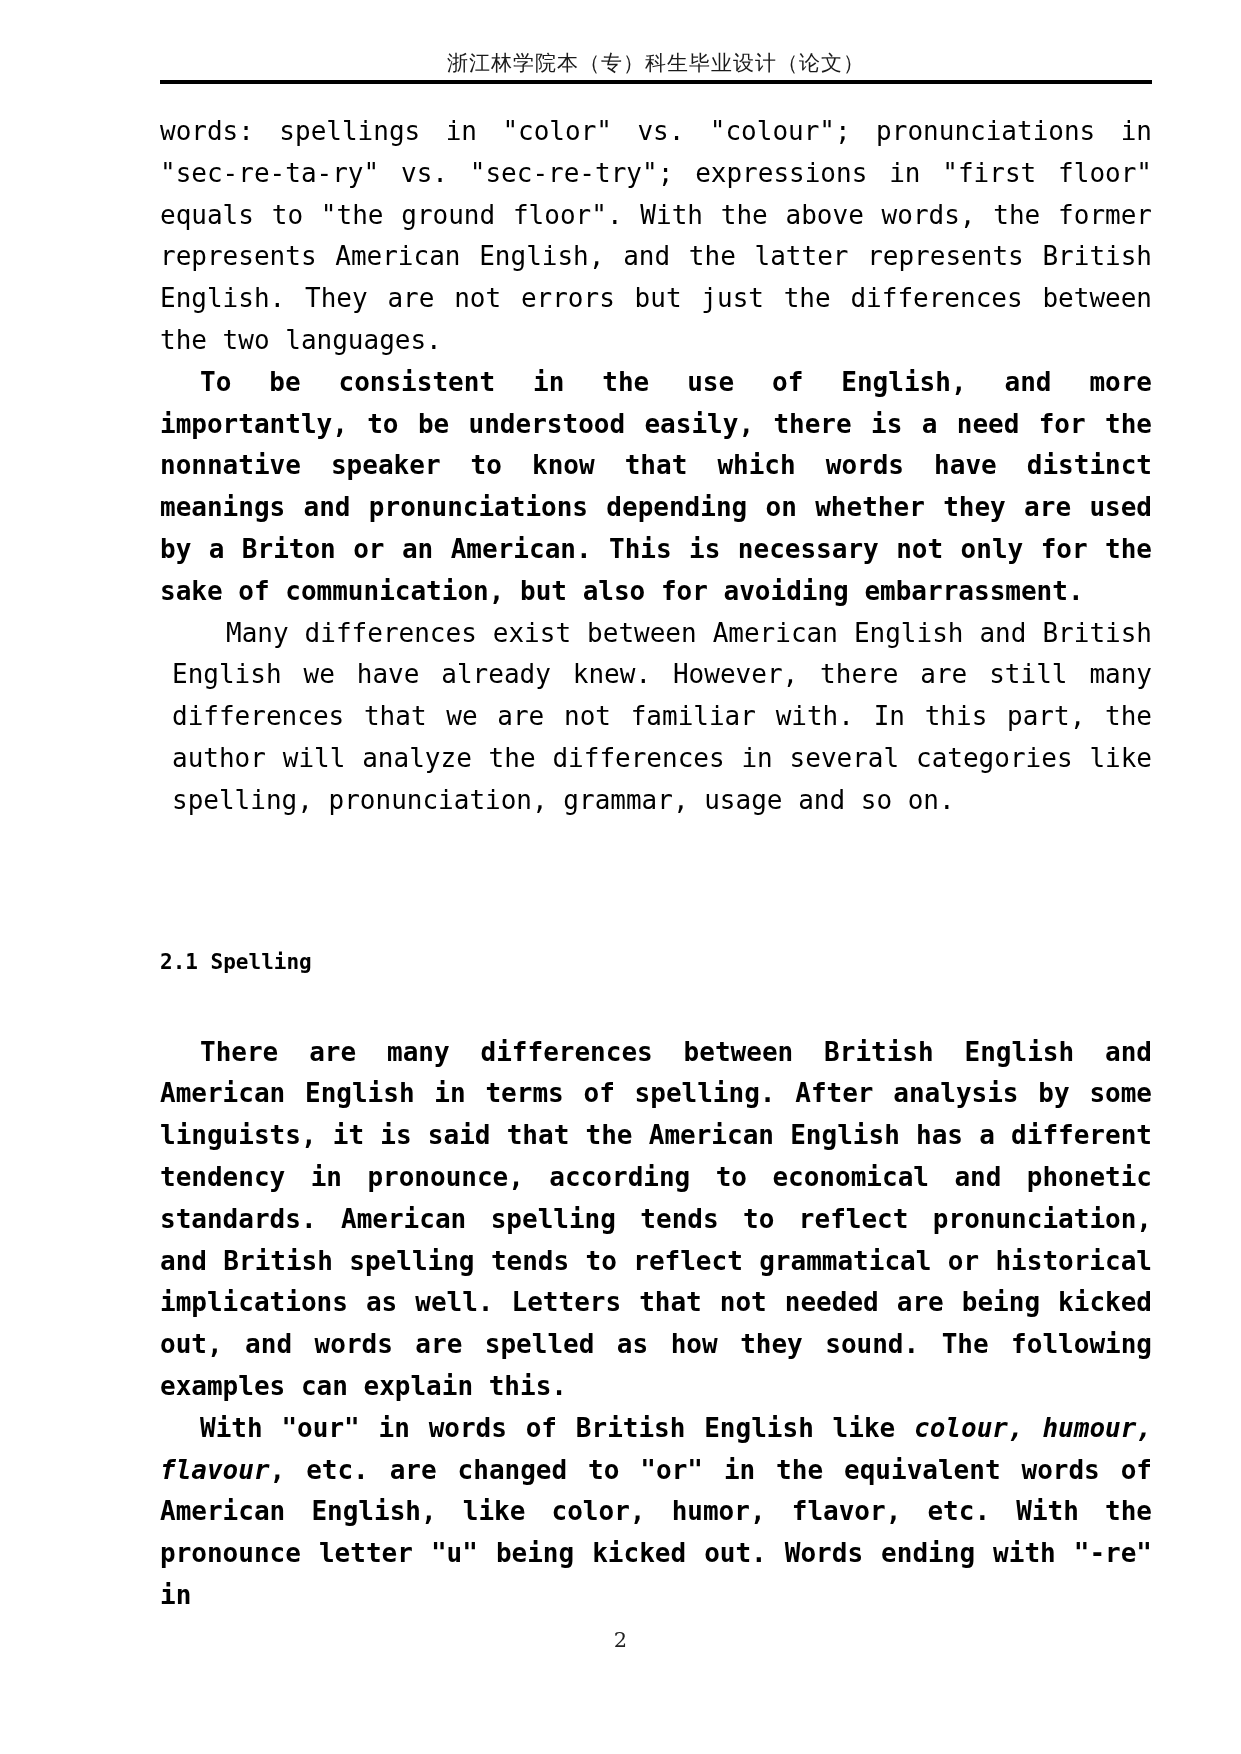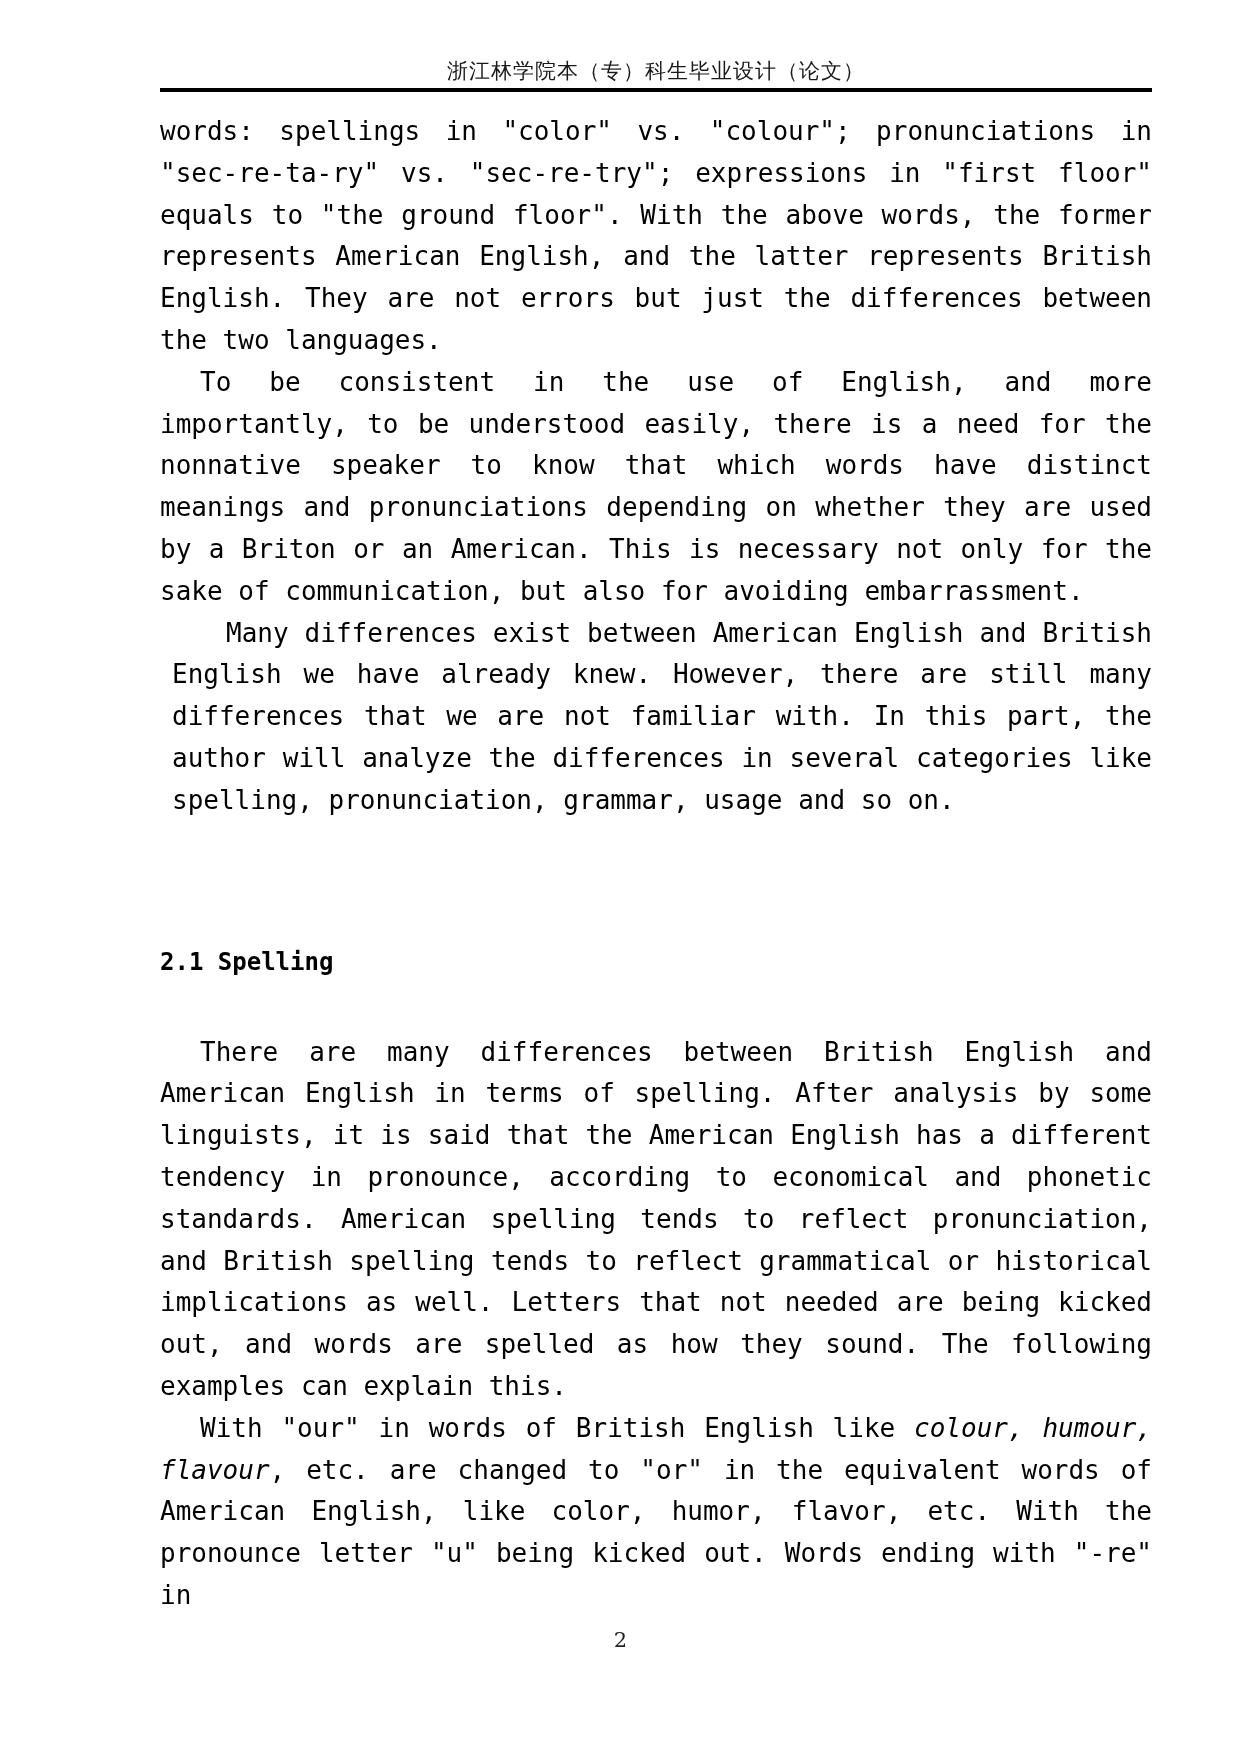--- a/index.html
+++ b/index.html
@@ -7,21 +7,21 @@
     position: relative;
     width: 1241px;
     height: 1754px;
     background: #ffffff;
     overflow: hidden;
     font-family: "DejaVu Sans Mono", monospace;
     color: #000000;
   }
   .page-header {
     position: absolute;
-    top: 59px;
+    top: 51px;
     left: 160px;
     width: 992px;
   }
   .header-title {
     text-align: center;
     font-family: "DejaVu Serif", "Liberation Serif", serif;
     font-size: 21px;
     line-height: 24px;
     color: #1a1a1a;
     letter-spacing: 1px;
@@ -39,26 +39,26 @@
     width: 992px;
     font-size: 26px;
     line-height: 41.8px;
     text-align: justify;
     text-justify: inter-word;
   }
   .para {
     margin: 0;
     text-align: justify;
   }
-  .para.indent-small { text-indent: 40px; }
+  .para.indent-small { text-indent: 40px; font-weight: bold; }
   .para.indent-large { text-indent: 54px; margin-left: 12px; }
   .heading {
     font-family: "DejaVu Sans Mono", monospace;
     font-weight: bold;
-    font-size: 24px;
+    font-size: 21px;
     line-height: 44px;
     margin: 118px 0 48px 0;
     text-align: left;
     text-indent: 0;
   }
   .italic { font-style: italic; }
   .page-footer {
     position: absolute;
     top: 1628px;
     left: 0;

